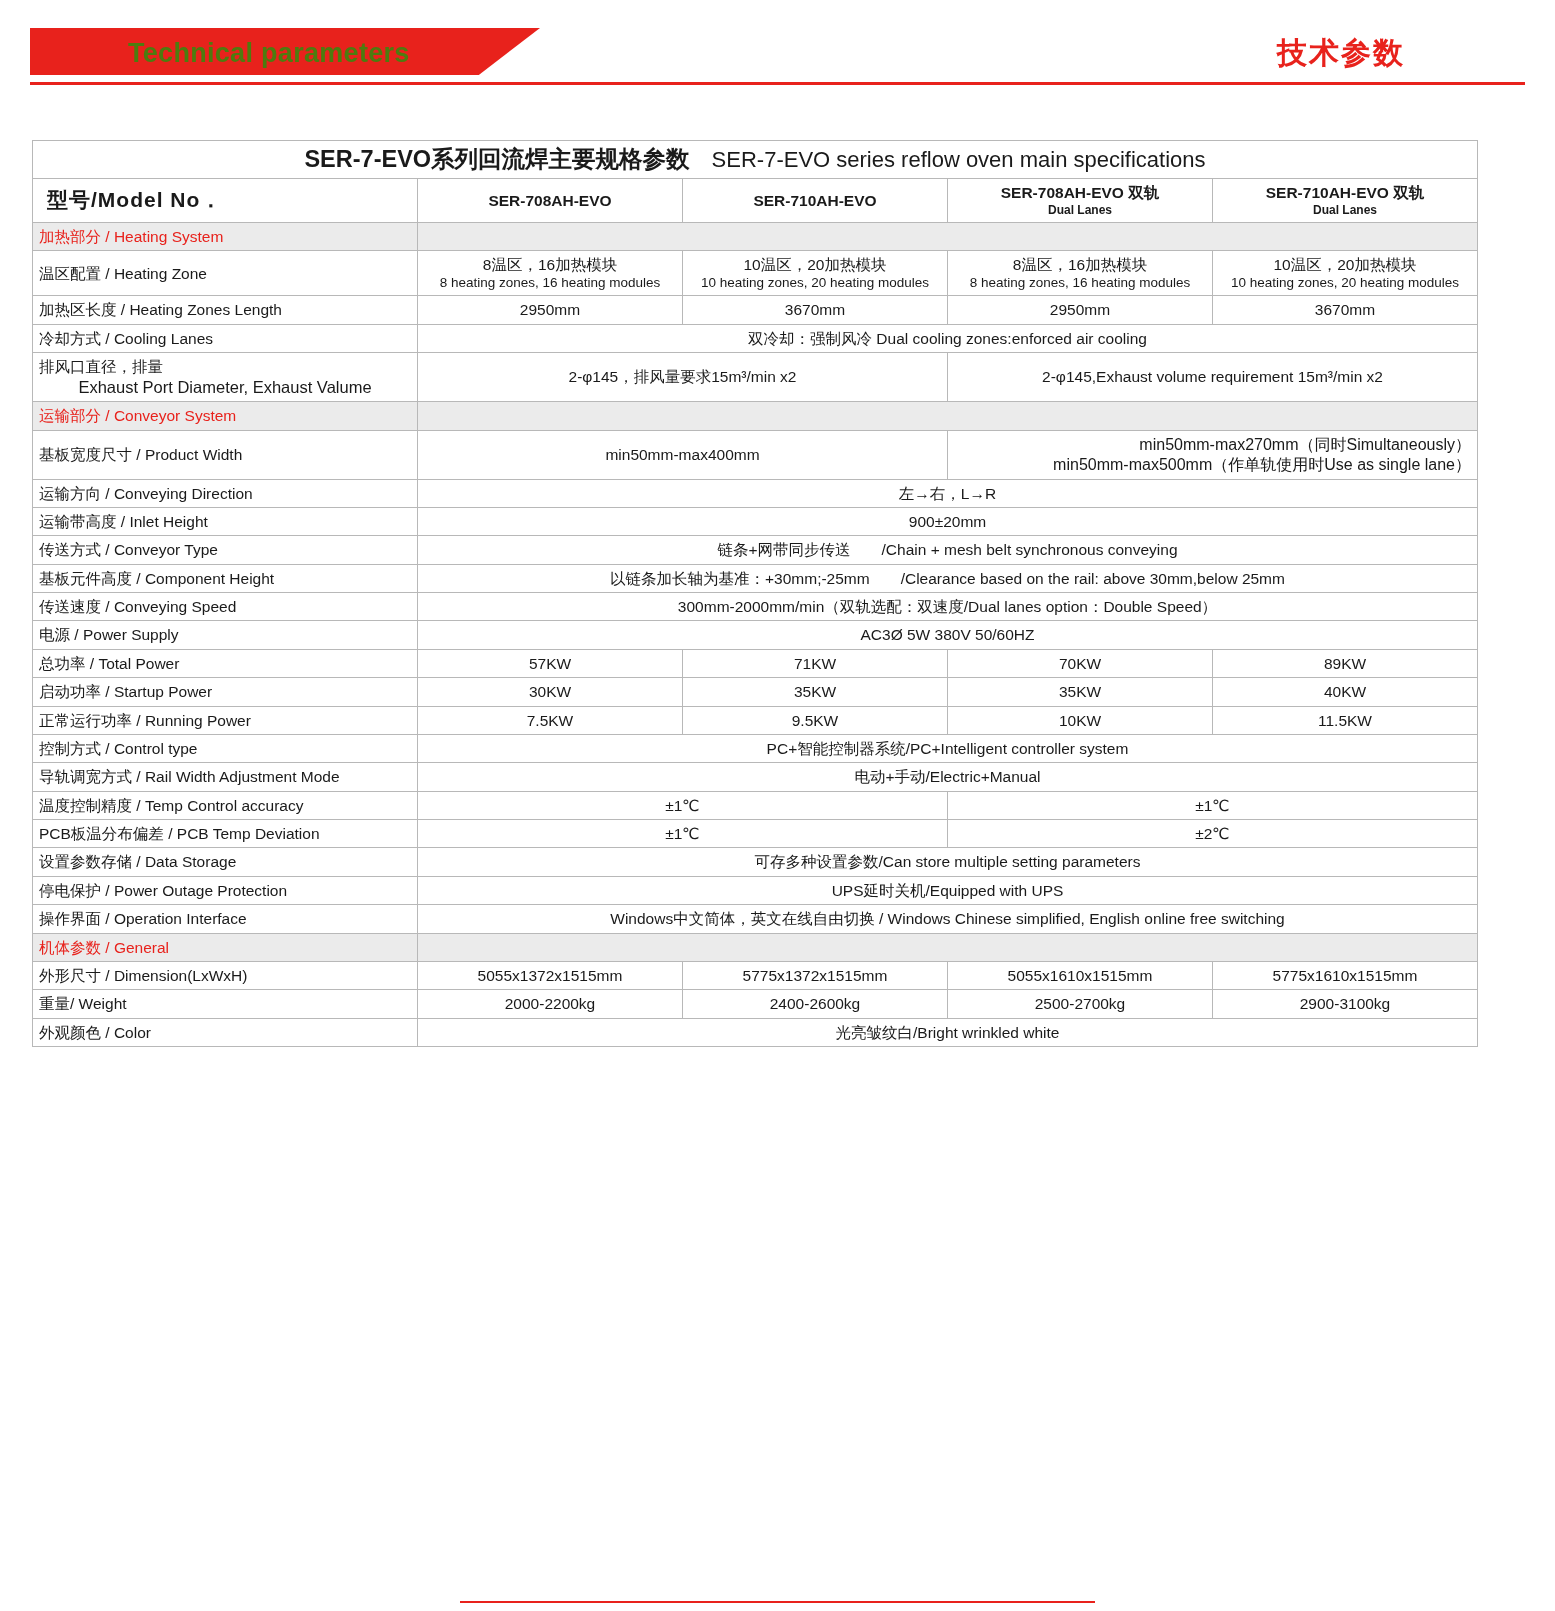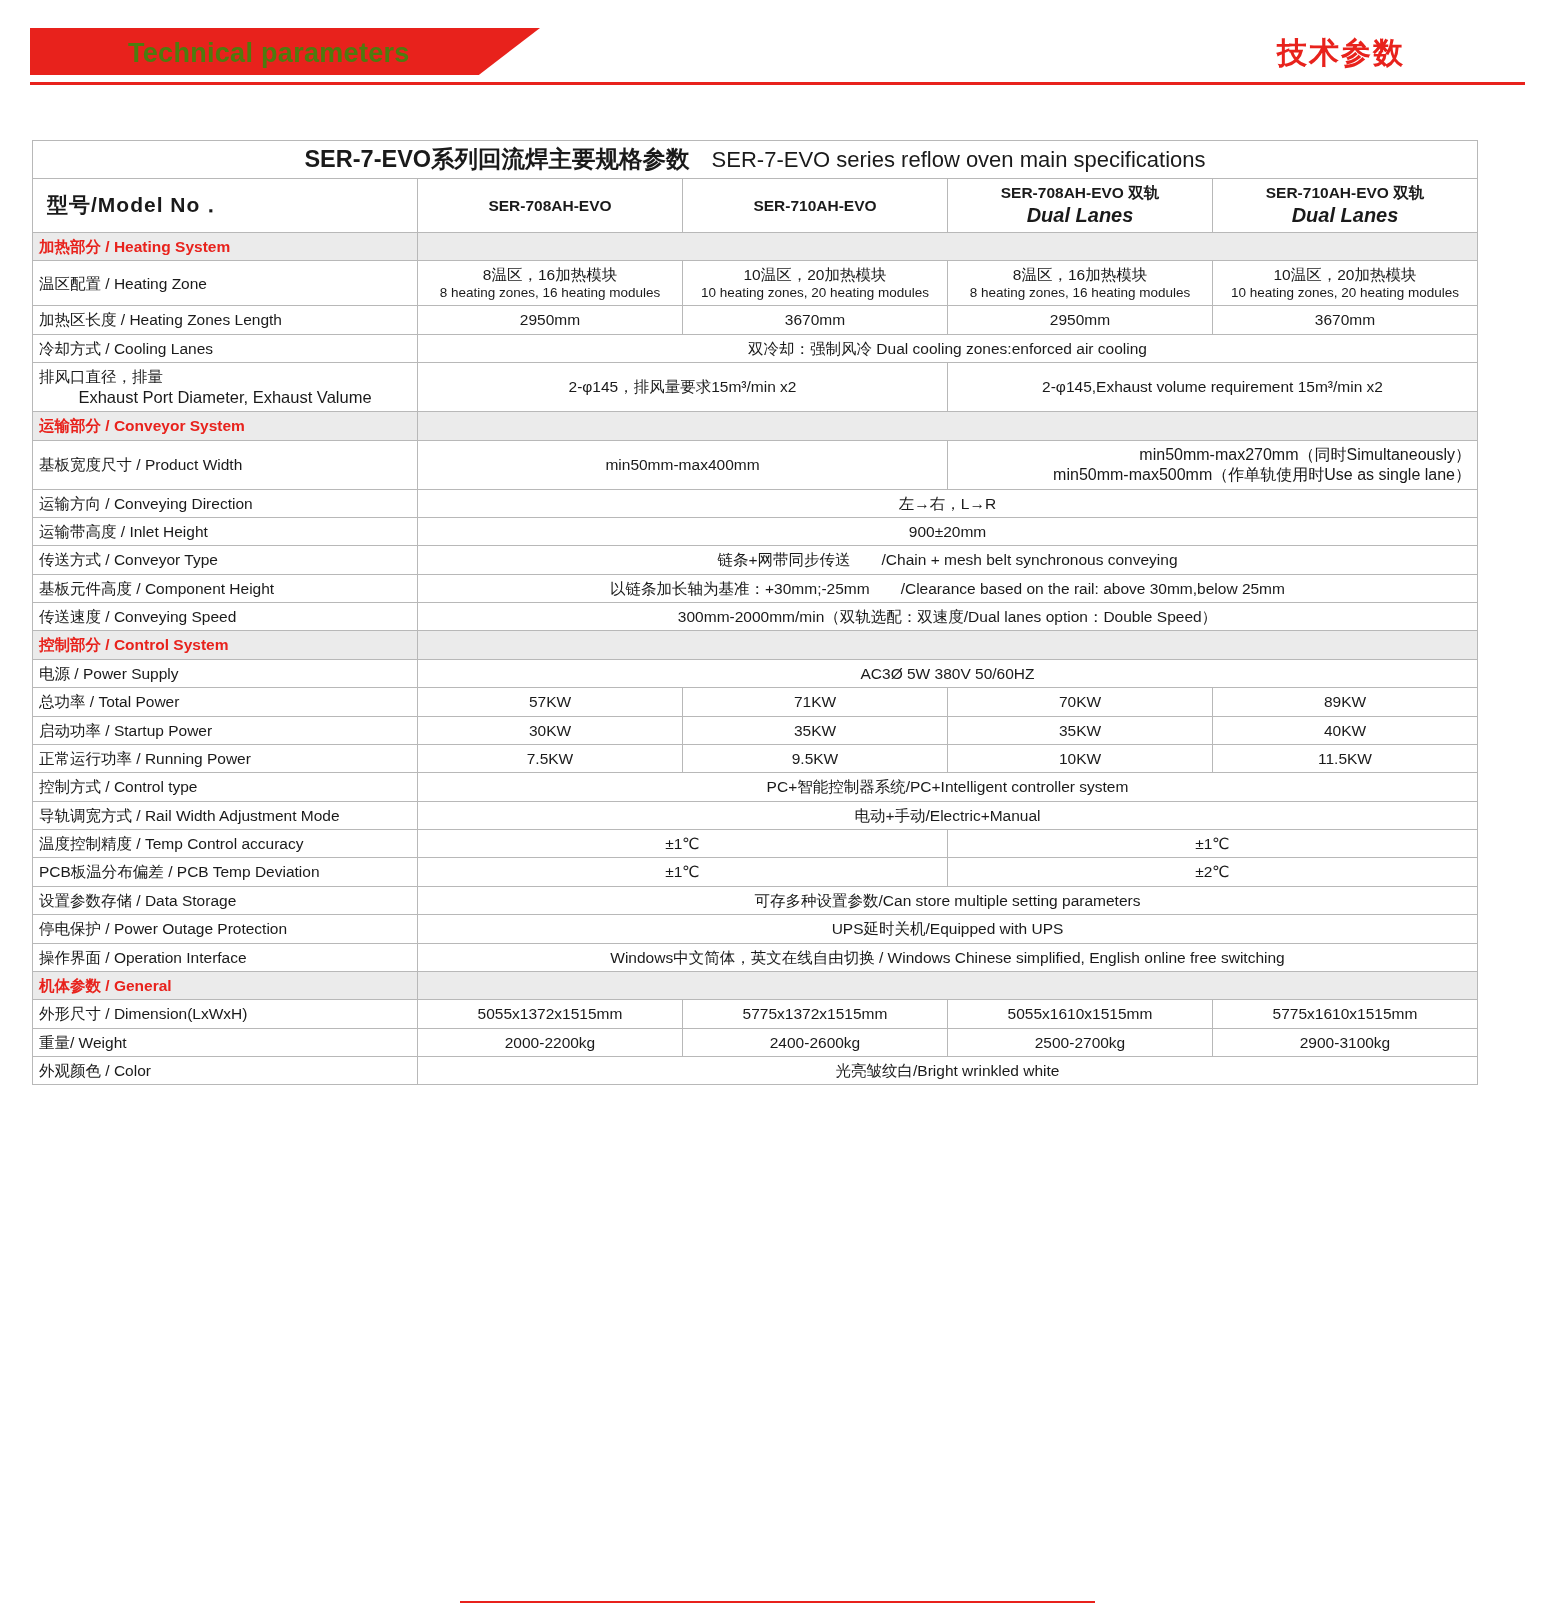--- a/index.html
+++ b/index.html
@@ -98,25 +98,25 @@
     font-weight: bold;
     font-size: 18px;
     padding: 12px 6px;
   }
   .model-row td.label {
     text-align: left;
     padding-left: 14px;
     font-size: 21px;
     letter-spacing: 1px;
   }
-  .model-sub { display: block; font-size: 20px; font-weight: bold; font-style: italic; }
+  .model-sub { display: block; font-size: 12px; font-weight: bold; }
 
   .section-row td {
     background: #ebebeb;
-    font-weight: bold;
+    font-weight: normal;
     color: #e8221c;
     font-size: 17.5px;
     padding: 8px 6px 8px 14px;
   }
   .section-row td.fill { background: #ebebeb; }
 
   td.rowlabel {
     padding-left: 14px;
     font-size: 17px;
     white-space: nowrap;
@@ -260,24 +260,20 @@
       </tr>
       <tr>
         <td class="rowlabel">基板元件高度 / Component Height</td>
         <td class="val big" colspan="4">以链条加长轴为基准：+30mm;-25mm　　/Clearance based on the rail: above 30mm,below 25mm</td>
       </tr>
       <tr>
         <td class="rowlabel">传送速度 / Conveying Speed</td>
         <td class="val big" colspan="4">300mm-2000mm/min（双轨选配：双速度/Dual lanes option：Double Speed）</td>
       </tr>
 
-      <tr class="section-row">
-        <td>控制部分 / Control System</td>
-        <td class="fill" colspan="4"></td>
-      </tr>
       <tr>
         <td class="rowlabel">电源 / Power Supply</td>
         <td class="val big" colspan="4">AC3Ø 5W 380V 50/60HZ</td>
       </tr>
       <tr>
         <td class="rowlabel">总功率 / Total Power</td>
         <td class="val big">57KW</td>
         <td class="val big">71KW</td>
         <td class="val big">70KW</td>
         <td class="val big">89KW</td>

